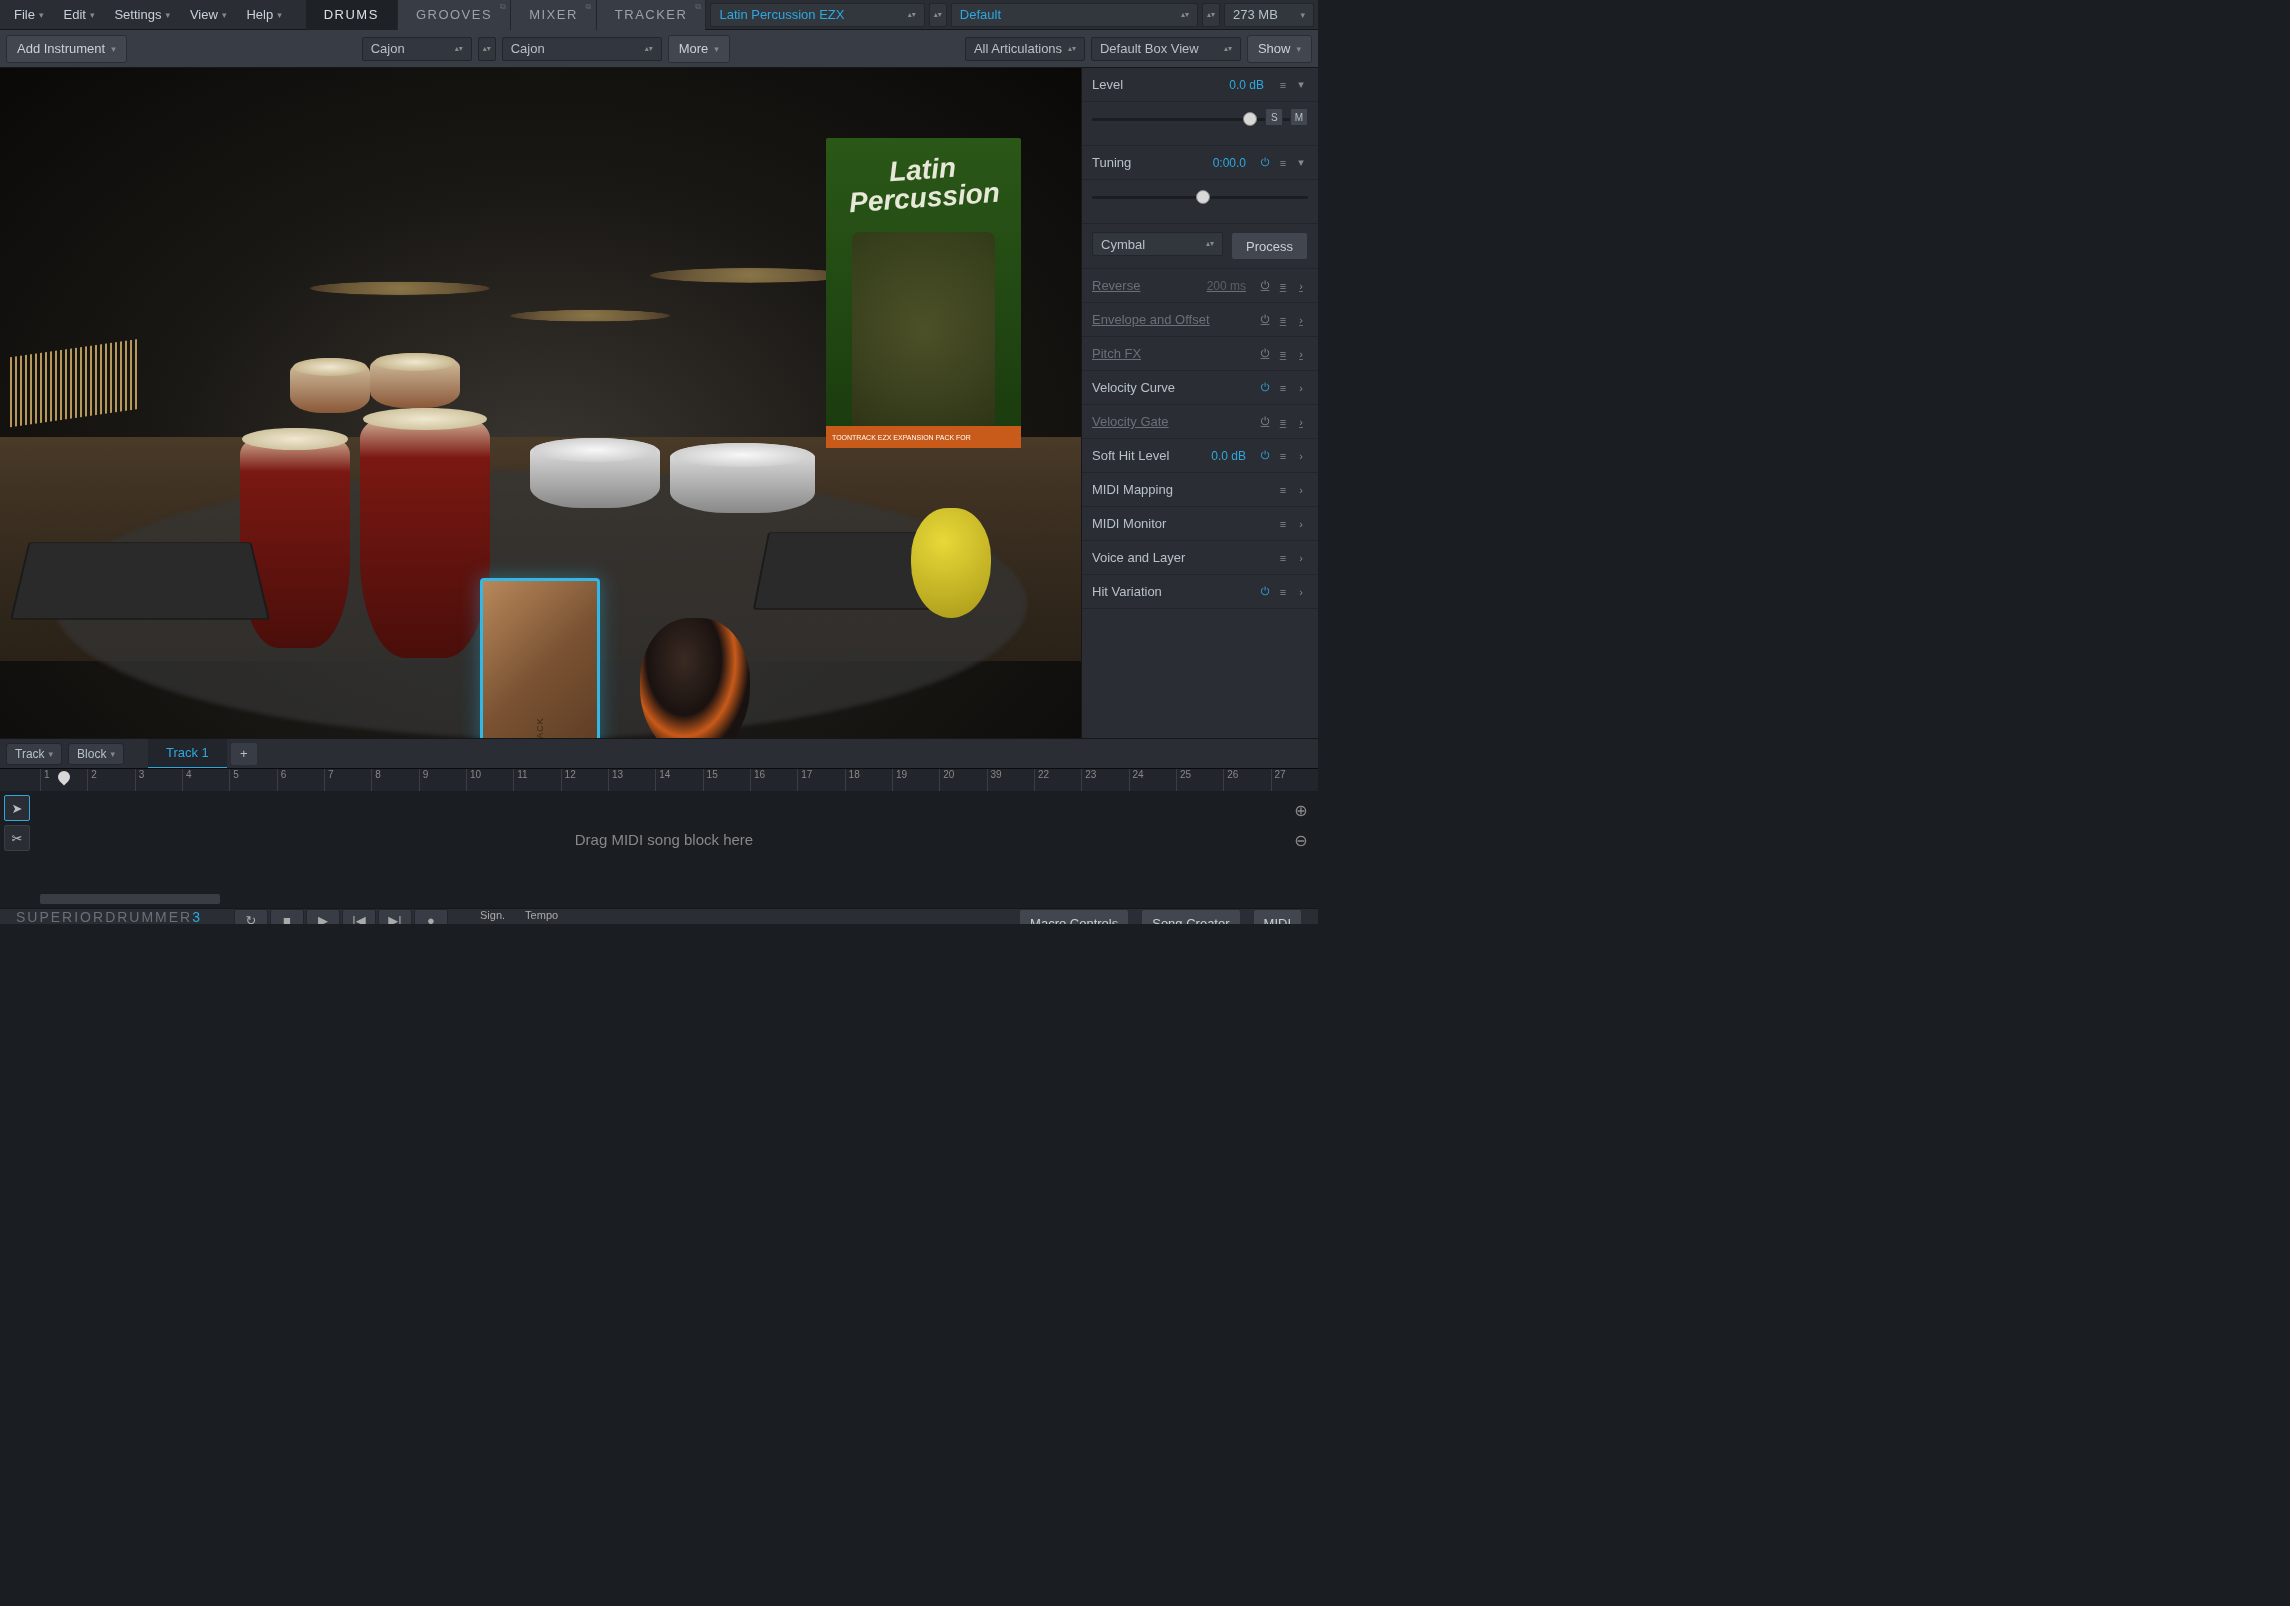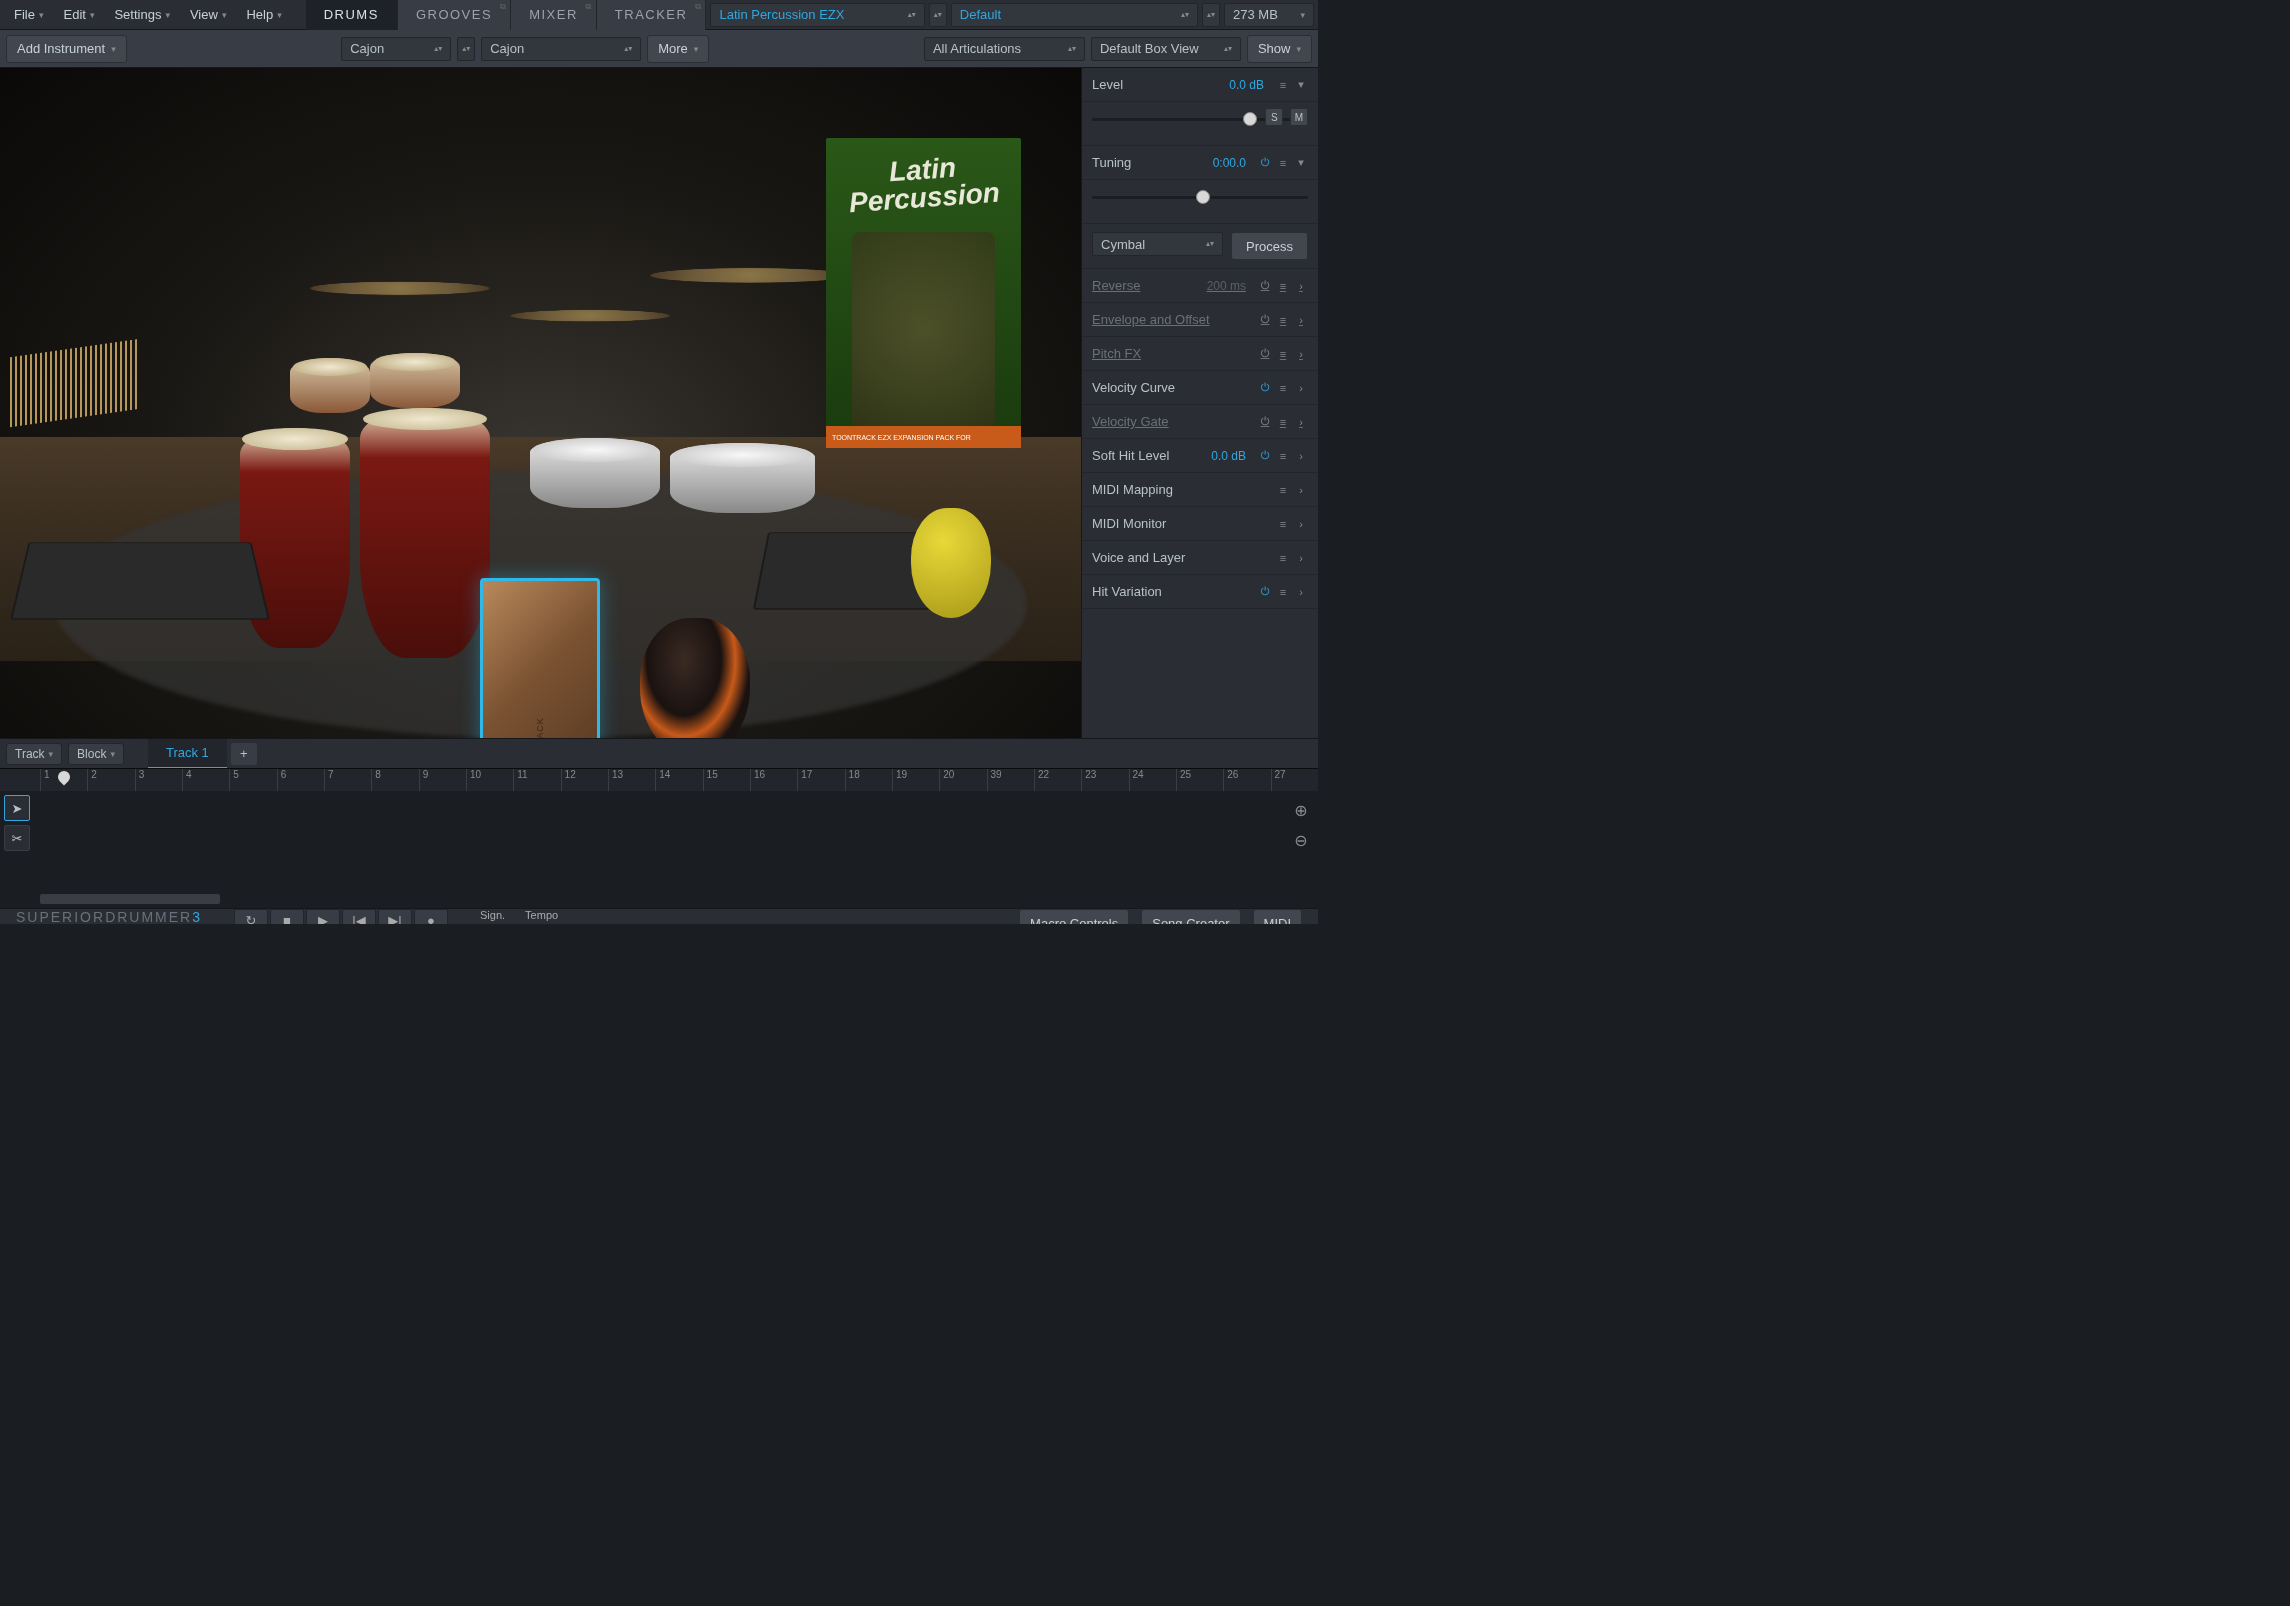--- a/index.html
+++ b/index.html
@@ -189,21 +189,21 @@
     </div>
   <div class="combo" style="width:160px">
       <span>Cajon</span>
       <span class="updown">▴▾</span>
     </div>
   <div class="btn">
       <span>More</span>
       <span class="chev">▾</span>
     </div>
   <div class="spacer"></div>
-  <div class="combo" style="width:161px">
+  <div class="combo" style="width:120px">
       <span>All Articulations</span>
       <span class="updown">▴▾</span>
     </div>
   <div class="combo" style="width:150px">
       <span>Default Box View</span>
       <span class="updown">▴▾</span>
     </div>
   <div class="btn">
       <span>Show</span>
       <span class="chev">▾</span>
@@ -377,20 +377,21 @@
       <div class="ruler-mark">24</div>
       <div class="ruler-mark">25</div>
       <div class="ruler-mark">26</div>
       <div class="ruler-mark">27</div>
     </div>
   <div class="playhead"></div>
   <div class="tl-tools">
     <div class="tl-tool active">➤</div>
     <div class="tl-tool">✂</div>
   </div>
+  <div class="tl-body">Drag MIDI song block here</div>
   <div class="tl-scroll"></div>
   <div class="zoom-btns">
     <div class="zoom-btn">⊕</div>
     <div class="zoom-btn">⊖</div>
   </div>
 </div>
 
 <div class="bottombar">
   <div class="logo">
     <span>SUPERIOR</span><span>DRUMMER</span><span class="three">3</span>

